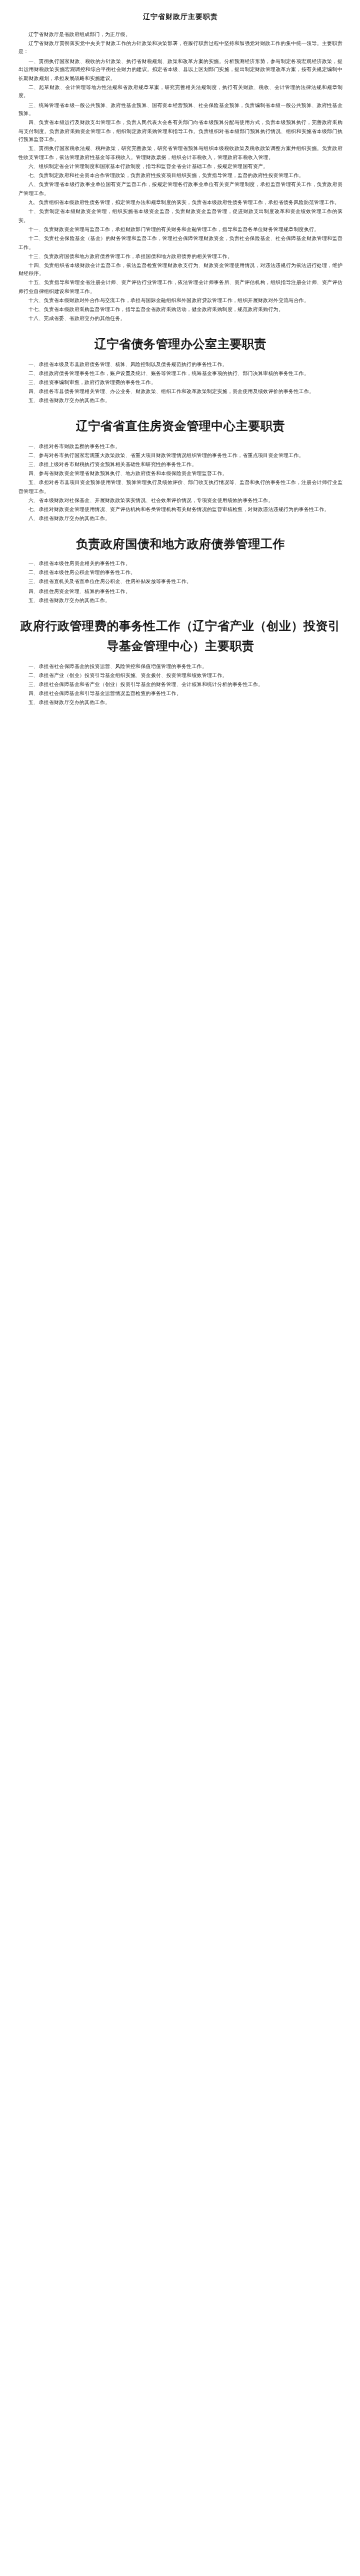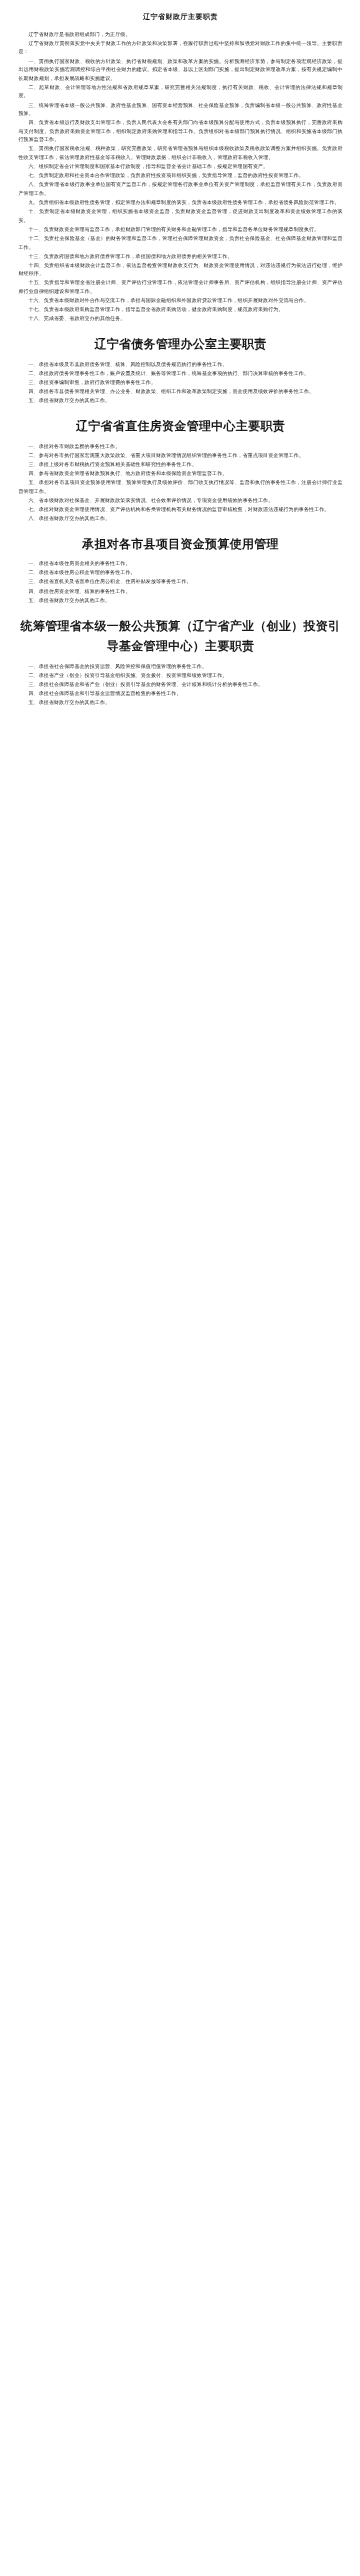--- a/index.html
+++ b/index.html
@@ -89,30 +89,30 @@
     <p class="para">一、承担对各市财政监察的事务性工作。</p>
     <p class="para">二、参与对各市执行国家宏观重大政策政策、省重大项目财政管理情况组织管理的事务性工作，省重点项目资金管理工作。</p>
     <p class="para">三、承担上级对各市财税执行资金预算相关基础性和研究性的事务性工作。</p>
     <p class="para">四、参与省财政资金管理省财政预算执行、地方政府债务和本级保险资金管理监督工作。</p>
     <p class="para">五、承担对各市县项目资金预算使用管理、预算管理执行及绩效评价、部门收支执行情况等、监督和执行的事务性工作，注册会计师行业监督管理工作。</p>
     <p class="para">六、省本级财政对社保基金、开展财政政策落实情况、社会效果评价情况，专项资金使用绩效的事务性工作。</p>
     <p class="para">七、承担对财政资金管理使用情况、资产评估机构和各类管理机构有关财务情况的监督审核检查，对财政违法违规行为的事务性工作。</p>
     <p class="para">八、承担省财政厅交办的其他工作。</p>
   </div>
 
-  <h2 class="section-title">承担对各市县项目资金预算使用管理</h2>
+  <h2 class="section-title">负责政府国债和地方政府债券管理工作</h2>
   <div class="block">
     <p class="para">一、承担省本级住房资金相关的事务性工作。</p>
     <p class="para">二、承担省本级住房公积金管理的事务性工作。</p>
     <p class="para">三、承担省直机关及省直单位住房公积金、住房补贴发放等事务性工作。</p>
     <p class="para">四、承担住房资金管理、核算的事务性工作。</p>
     <p class="para">五、承担省财政厅交办的其他工作。</p>
   </div>
 
-  <h2 class="section-title">统筹管理省本级一般公共预算（辽宁省产业（创业）投资引导基金管理中心）主要职责</h2>
+  <h2 class="section-title">政府行政管理费的事务性工作（辽宁省产业（创业）投资引导基金管理中心）主要职责</h2>
   <div class="block">
     <p class="para">一、承担省社会保障基金的投资运营、风险管控和保值增值管理的事务性工作。</p>
     <p class="para">二、承担省产业（创业）投资引导基金组织实施、资金拨付、投资管理和绩效管理工作。</p>
     <p class="para">三、承担社会保障基金和省产业（创业）投资引导基金的财务管理、会计核算和统计分析的事务性工作。</p>
     <p class="para">四、承担社会保障基金和引导基金运营情况监督检查的事务性工作。</p>
     <p class="para">五、承担省财政厅交办的其他工作。</p>
   </div>
 
 </div>
 

